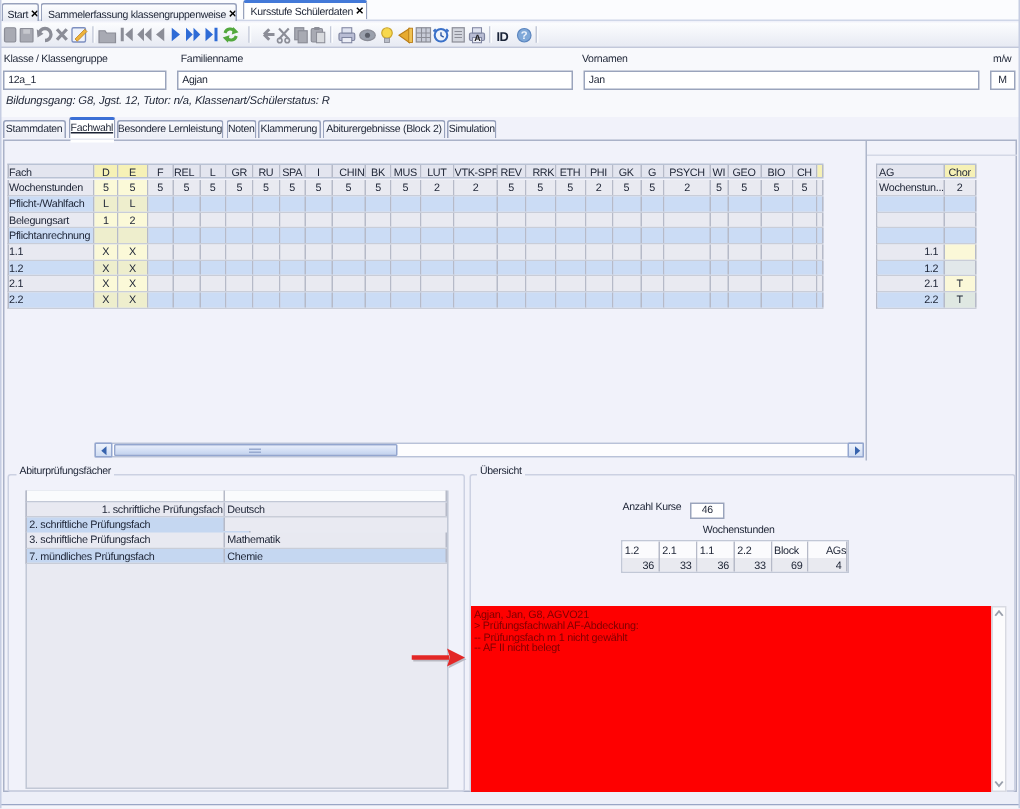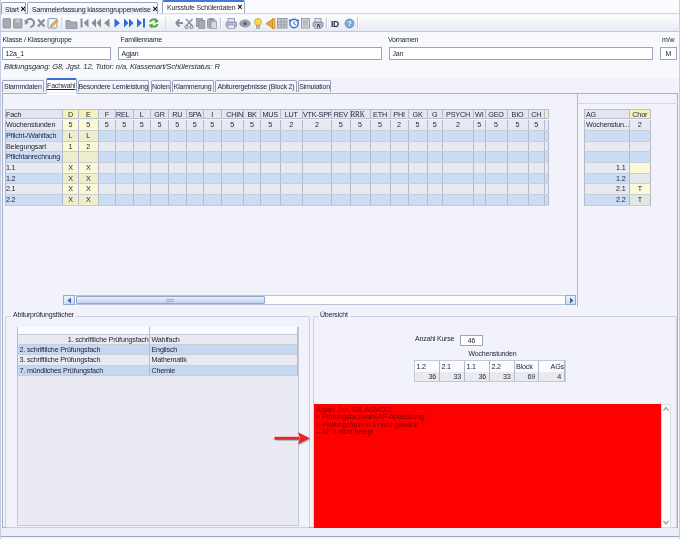--- a/index.html
+++ b/index.html
@@ -136,21 +136,21 @@
     <div class="c " style="width:18px;background:#e3e5ef;text-align:center;">GR</div>
     <div class="c " style="width:17.5px;background:#e3e5ef;text-align:center;">RU</div>
     <div class="c " style="width:17.5px;background:#e3e5ef;text-align:center;">SPA</div>
     <div class="c " style="width:17.5px;background:#e3e5ef;text-align:center;">I</div>
     <div class="c " style="width:22.5px;background:#e3e5ef;text-align:right;">CHIN</div>
     <div class="c " style="width:17px;background:#e3e5ef;text-align:center;">BK</div>
     <div class="c " style="width:19.5px;background:#e3e5ef;text-align:center;">MUS</div>
     <div class="c " style="width:22.5px;background:#e3e5ef;text-align:center;">LUT</div>
     <div class="c " style="width:29px;background:#e3e5ef;text-align:center;">VTK-SPR</div>
     <div class="c " style="width:18.5px;background:#e3e5ef;text-align:center;">REV</div>
-    <div class="c " style="width:20px;background:#e3e5ef;text-align:left;font-family:Liberation Serif, serif;">RRK</div>
+    <div class="c " style="width:20px;background:#e3e5ef;text-align:right;">RRK</div>
     <div class="c " style="width:20px;background:#e3e5ef;text-align:center;">ETH</div>
     <div class="c " style="width:18px;background:#e3e5ef;text-align:center;">PHI</div>
     <div class="c " style="width:19px;background:#e3e5ef;text-align:center;">GK</div>
     <div class="c " style="width:15.5px;background:#e3e5ef;text-align:center;">G</div>
     <div class="c " style="width:31px;background:#e3e5ef;text-align:center;">PSYCH</div>
     <div class="c " style="width:11.5px;background:#e3e5ef;text-align:center;">WI</div>
     <div class="c " style="width:22px;background:#e3e5ef;text-align:center;">GEO</div>
     <div class="c " style="width:21px;background:#e3e5ef;text-align:center;">BIO</div>
     <div class="c " style="width:16.5px;background:#e3e5ef;text-align:center;">CH</div>
     <div class="c " style="width:4px;background:#f6f1b6;text-align:center;"></div>
@@ -441,23 +441,23 @@
 
 <div class="gb" style="left:4.5px;top:315.5px;width:305px;height:212px;"></div>
 <div class="gblab" style="left:11px;top:311px;">Abiturprüfungsfächer</div>
 <div class="abs" style="left:17px;top:326.5px;width:282px;height:199px;background:#e9eaf2;border:1px solid #c2c8d6;"></div>
 <div class="trow" style="left:17px;top:326.5px;height:8px;border-bottom:1px solid #c2c8d6;">
     <div class="c" style="width:131.5px;background:#fafbfd;"></div>
     <div class="c" style="width:148.5px;background:#fafbfd;"></div>
   </div>
 <div class="trow" style="left:17px;top:334.5px;height:10.35px;">
     <div class="c" style="width:131.5px;background:#e8e9f1;text-align:right;padding-left:1.5px;">1. schriftliche Prüfungsfach</div>
-    <div class="c" style="width:148.5px;background:#e8e9f1;text-align:left;padding-left:2px;">Wahlfach</div>
-  </div>
-<div class="trow" style="left:17px;top:344.85px;height:10.35px;">
+    <div class="c" style="width:148.5px;background:#e8e9f1;text-align:left;padding-left:2px;">Deutsch</div>
+  </div>
+<div class="trow" style="left:17px;top:344.85px;height:10.35px;flex-direction:column;">
     <div class="c" style="width:131.5px;background:#c5d7f1;text-align:left;padding-left:1.5px;">2. schriftliche Prüfungsfach</div>
     <div class="c" style="width:148.5px;background:#c5d7f1;text-align:left;padding-left:2px;">Englisch</div>
   </div>
 <div class="trow" style="left:17px;top:355.2px;height:10.35px;">
     <div class="c" style="width:131.5px;background:#e8e9f1;text-align:left;padding-left:1.5px;">3. schriftliche Prüfungsfach</div>
     <div class="c" style="width:148.5px;background:#e8e9f1;text-align:left;padding-left:2px;">Mathematik</div>
   </div>
 <div class="trow" style="left:17px;top:365.55px;height:10.35px;">
     <div class="c" style="width:131.5px;background:#c5d7f1;text-align:left;padding-left:1.5px;">7. mündliches Prüfungsfach</div>
     <div class="c" style="width:148.5px;background:#c5d7f1;text-align:left;padding-left:2px;">Chemie</div>

